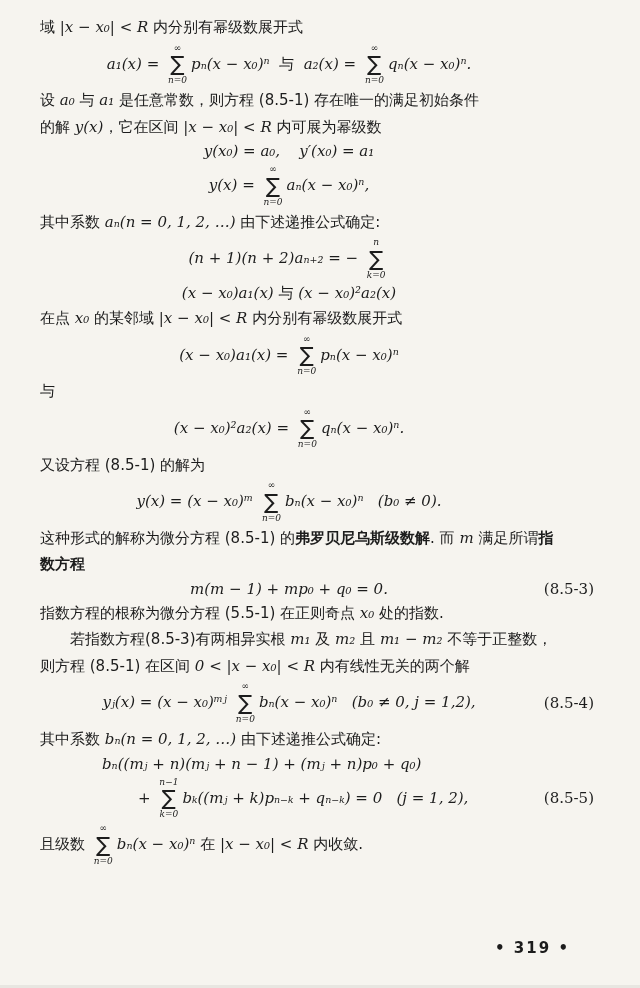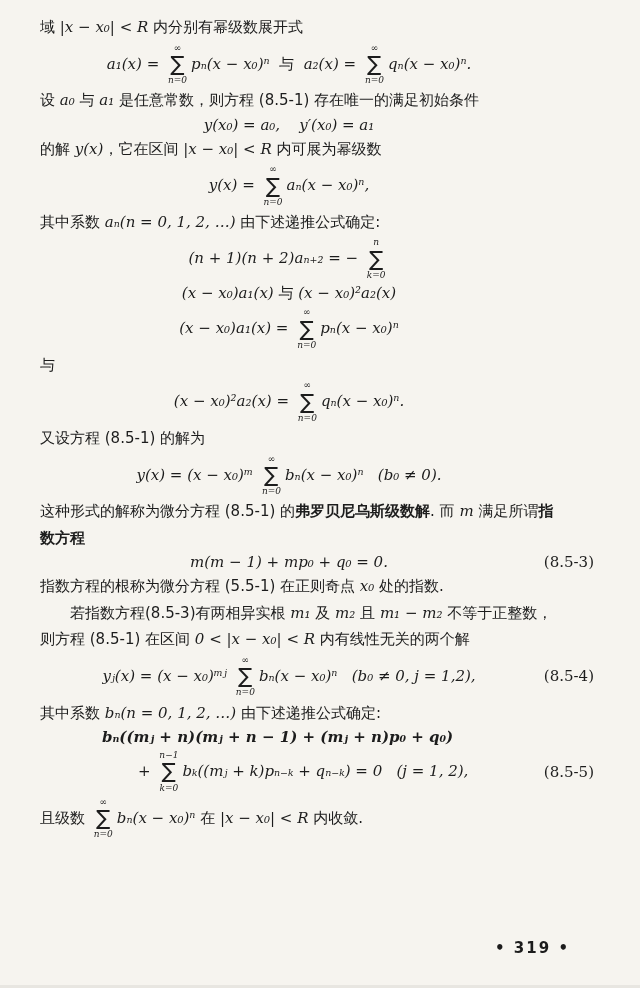--- a/index.html
+++ b/index.html
@@ -85,34 +85,35 @@
       <div class="block display"><span class="math">a₁(x) = </span><span class="sum">
           <span class="lim">∞</span>
           <span class="sigma">∑</span>
           <span class="lim">n=0</span>
         </span><span class="math">pₙ(x − x₀)ⁿ</span><span class="txt">  与  </span><span class="math">a₂(x) = </span><span class="sum">
           <span class="lim">∞</span>
           <span class="sigma">∑</span>
           <span class="lim">n=0</span>
         </span><span class="math">qₙ(x − x₀)ⁿ.</span></div>
       <div class="block para"><span class="txt">设 </span><span class="math">a₀</span><span class="txt"> 与 </span><span class="math">a₁</span><span class="txt"> 是任意常数，则方程 (8.5-1) 存在唯一的满足初始条件</span></div>
+      <div class="block para"><span class="txt">的解 </span><span class="math">y(x)</span><span class="txt">，它在区间 </span><span class="math">|x − x₀| &lt; R</span><span class="txt"> 内可展为幂级数</span></div>
       <div class="block display"><span class="math">y(x₀) = a₀,    y′(x₀) = a₁</span></div>
-      <div class="block para"><span class="txt">的解 </span><span class="math">y(x)</span><span class="txt">，它在区间 </span><span class="math">|x − x₀| &lt; R</span><span class="txt"> 内可展为幂级数</span></div>
       <div class="block display"><span class="math">y(x) = </span><span class="sum">
           <span class="lim">∞</span>
           <span class="sigma">∑</span>
           <span class="lim">n=0</span>
         </span><span class="math">aₙ(x − x₀)ⁿ,</span></div>
       <div class="block para"><span class="txt">其中系数 </span><span class="math">aₙ(n = 0, 1, 2, …)</span><span class="txt"> 由下述递推公式确定:</span></div>
       <div class="block display"><span class="math">(n + 1)(n + 2)aₙ₊₂ = − </span><span class="sum">
           <span class="lim">n</span>
           <span class="sigma">∑</span>
           <span class="lim">k=0</span>
         </span></div>
       <div class="block display"><span class="math">(x − x₀)a₁(x)</span><span class="txt"> 与 </span><span class="math">(x − x₀)²a₂(x)</span></div>
+      <div class="block para"><span class="txt">在点 </span><span class="math">x₀</span><span class="txt"> 的某邻域 </span><span class="math">|x − x₀| &lt; R</span><span class="txt"> 内分别有幂级数展开式</span></div>
       <div class="block display"><span class="math">(x − x₀)a₁(x) = </span><span class="sum">
           <span class="lim">∞</span>
           <span class="sigma">∑</span>
           <span class="lim">n=0</span>
         </span><span class="math">pₙ(x − x₀)ⁿ</span></div>
       <div class="block para"><span class="txt">与</span></div>
       <div class="block display"><span class="math">(x − x₀)²a₂(x) = </span><span class="sum">
           <span class="lim">∞</span>
           <span class="sigma">∑</span>
           <span class="lim">n=0</span>
@@ -128,21 +129,21 @@
       <div class="block display"><span class="math">m(m − 1) + mp₀ + q₀ = 0.</span><span class="eqno">(8.5-3)</span></div>
       <div class="block para"><span class="txt">指数方程的根称为微分方程 (5.5-1) 在正则奇点 </span><span class="math">x₀</span><span class="txt"> 处的指数.</span></div>
       <div class="block para indent"><span class="txt">若指数方程(8.5-3)有两相异实根 </span><span class="math">m₁</span><span class="txt"> 及 </span><span class="math">m₂</span><span class="txt"> 且 </span><span class="math">m₁ − m₂</span><span class="txt"> 不等于正整数，</span></div>
       <div class="block para"><span class="txt">则方程 (8.5-1) 在区间 </span><span class="math">0 &lt; |x − x₀| &lt; R</span><span class="txt"> 内有线性无关的两个解</span></div>
       <div class="block display"><span class="math">yⱼ(x) = (x − x₀)ᵐʲ </span><span class="sum">
           <span class="lim">∞</span>
           <span class="sigma">∑</span>
           <span class="lim">n=0</span>
         </span><span class="math">bₙ(x − x₀)ⁿ   (b₀ ≠ 0, j = 1,2),</span><span class="eqno">(8.5-4)</span></div>
       <div class="block para"><span class="txt">其中系数 </span><span class="math">bₙ(n = 0, 1, 2, …)</span><span class="txt"> 由下述递推公式确定:</span></div>
-      <div class="block display-left" style="padding-left: 62px; font-weight: bold;"><span class="math">bₙ((mⱼ + n)(mⱼ + n − 1) + (mⱼ + n)p₀ + q₀)</span></div>
+      <div class="block display-left" style="padding-left: 62px;"><span class="math">bₙ((mⱼ + n)(mⱼ + n − 1) + (mⱼ + n)p₀ + q₀)</span></div>
       <div class="block display-left" style="padding-left: 98px;"><span class="math">+ </span><span class="sum">
           <span class="lim">n−1</span>
           <span class="sigma">∑</span>
           <span class="lim">k=0</span>
         </span><span class="math">bₖ((mⱼ + k)pₙ₋ₖ + qₙ₋ₖ) = 0   (j = 1, 2),</span><span class="eqno">(8.5-5)</span></div>
       <div class="block para"><span class="txt">且级数 </span><span class="sum">
           <span class="lim">∞</span>
           <span class="sigma">∑</span>
           <span class="lim">n=0</span>
         </span><span class="math">bₙ(x − x₀)ⁿ</span><span class="txt"> 在 </span><span class="math">|x − x₀| &lt; R</span><span class="txt"> 内收敛.</span></div>

